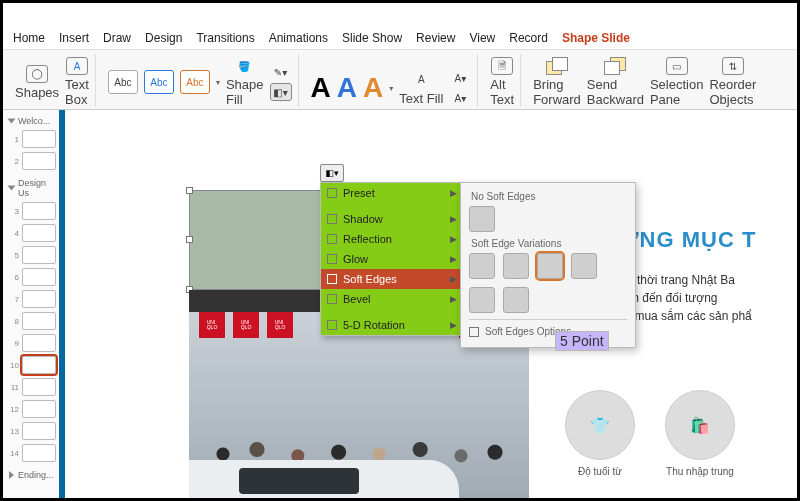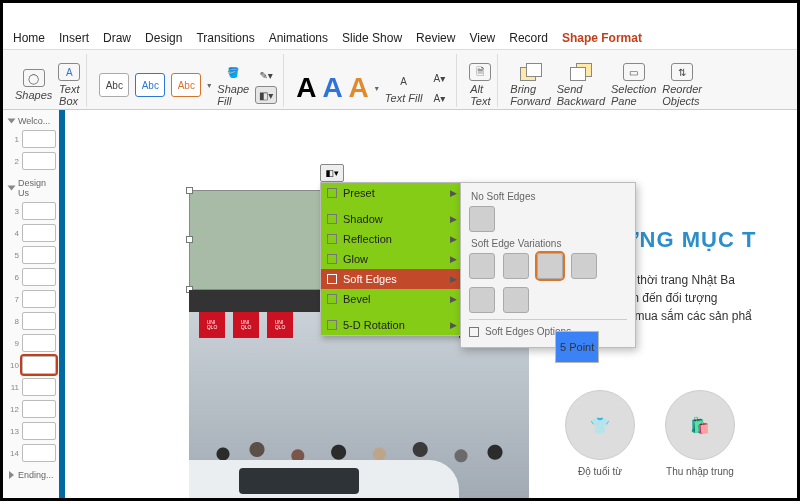--- a/index.html
+++ b/index.html
@@ -81,24 +81,24 @@
   .fx-item.sel .sq{border-color:#fff;}
   .fx-trigger { position:absolute; left:255px; top:54px; width:24px; height:18px; border:1px solid #888; background:#eee; border-radius:2px; display:flex; align-items:center; justify-content:center; font-size:9px; }
 
   
   .gallery { position:absolute; left:395px; top:72px; width:176px; background:#f4f4f4; border:1px solid #bbb; box-shadow:2px 3px 8px rgba(0,0,0,.25); padding:6px 8px 10px 8px; font-size:10px; color:#666; z-index:10; }
   .gal-hdr { margin:2px 0 4px 2px; }
   .swatch { width:26px; height:26px; background:#cfcfcf; border:1px solid #aaa; border-radius:3px; }
   .swatch.soft1{filter:blur(.3px);} .swatch.soft2{filter:blur(.6px);}
   .swatch.sel { outline:2px solid #d8762c; }
   .grid { display:flex; flex-wrap:wrap; gap:8px; margin-bottom:6px; }
-  .tooltip { position:absolute; left:86px; top:78px; background:#3b82f6; border:1px solid #bba; padding:9px 4px; font-size:11px; color:#333; }
+  .tooltip { position:absolute; left:86px; top:78px; background:#c4b5fd; border:1px solid #bba; padding:1px 4px; font-size:14px; color:#333; }
   .gal-opt { display:flex; align-items:center; gap:6px; padding-top:6px; border-top:1px solid #ccc; margin-top:4px; }
 
-  .small-label { font-size:11px;font-style:italic; }
+  .small-label { font-size:13px; }
   .stack-icon { width:22px;height:18px; position:relative; }
   .stack-icon::before,.stack-icon::after{content:"";position:absolute;width:14px;height:12px;border:1px solid #888;background:#fff;}
   .stack-icon::before{left:0;top:4px;background:#ffe9a8;}
   .stack-icon::after{left:6px;top:0;}
   .stack-icon.back::before{left:6px;top:0;background:#ffe9a8;}
   .stack-icon.back::after{left:0;top:4px;}
 </style>
 </head>
 <body>
 
@@ -106,21 +106,21 @@
   <span class="tab">Home</span>
   <span class="tab">Insert</span>
   <span class="tab">Draw</span>
   <span class="tab">Design</span>
   <span class="tab">Transitions</span>
   <span class="tab">Animations</span>
   <span class="tab">Slide Show</span>
   <span class="tab">Review</span>
   <span class="tab">View</span>
   <span class="tab">Record</span>
-  <span class="tab active">Shape Format</span>
+  <span class="tab active">Shape Slide</span>
 </div>
 
 <div class="ribbon">
   <div class="group">
     <div class="group-row">
       <div class="big-btn">
         <div class="icon-box">◯</div>
         <span class="small-label">Shapes</span>
       </div>
       <div class="big-btn">

